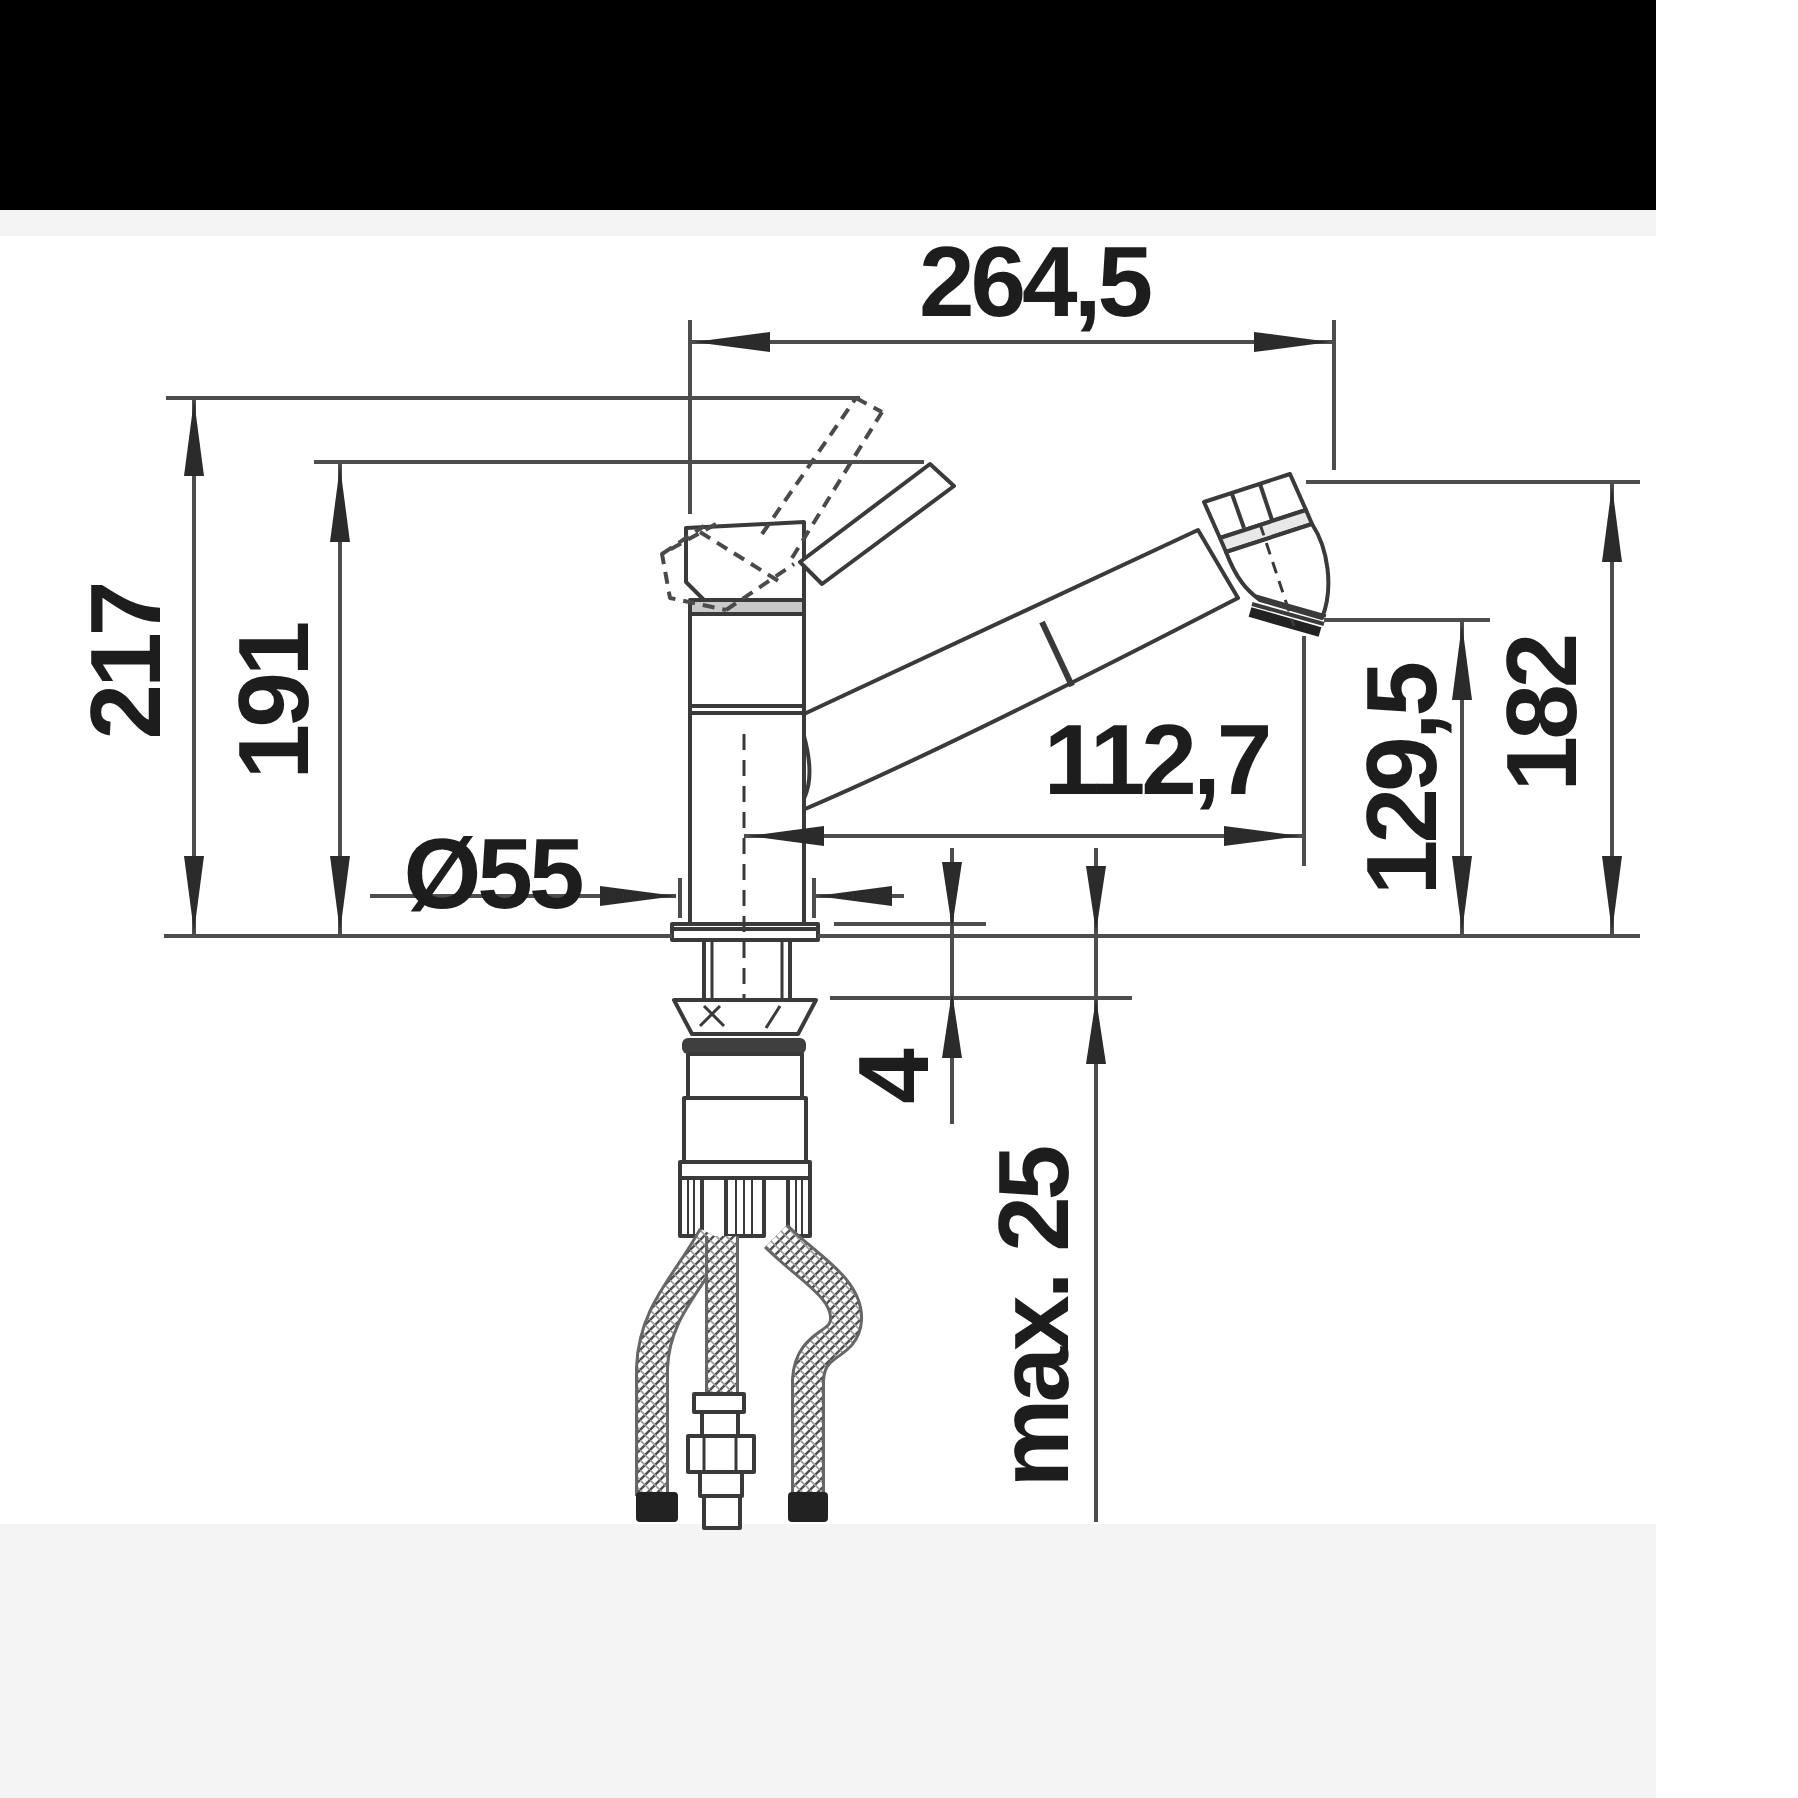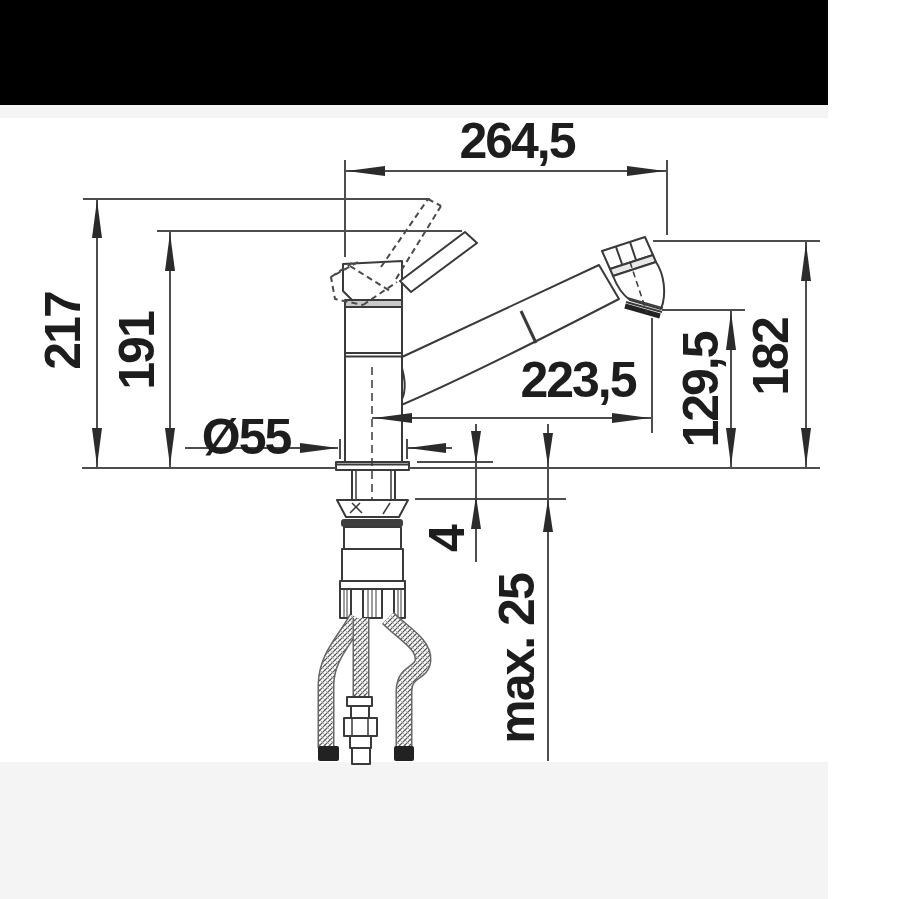--- a/index.html
+++ b/index.html
@@ -146,21 +146,21 @@
   </svg>
 
   <div class="dim-label" style="left:517px; top:141px;">264,5</div>
 
   <div class="dim-label rot" style="left:63px; top:331px;">217</div>
 
   <div class="dim-label rot" style="left:137px; top:351px;">191</div>
 
   <div class="dim-label" style="left:246px; top:413px;margin-top:24px;">Ø55</div>
 
-  <div class="dim-label" style="left:578px; top:380px;">223,5</div>
+  <div class="dim-label" style="left:578px; top:380px;">112,7</div>
 
   <div class="dim-label rot" style="left:701px; top:390px;">129,5</div>
 
   <div class="dim-label rot" style="left:771px; top:357px;">182</div>
 
   <div class="dim-label rot" style="left:447px; top:539px;">4</div>
 
   <div class="dim-label rot" style="left:517px; top:659px;">max. 25</div>
 
 </div>

